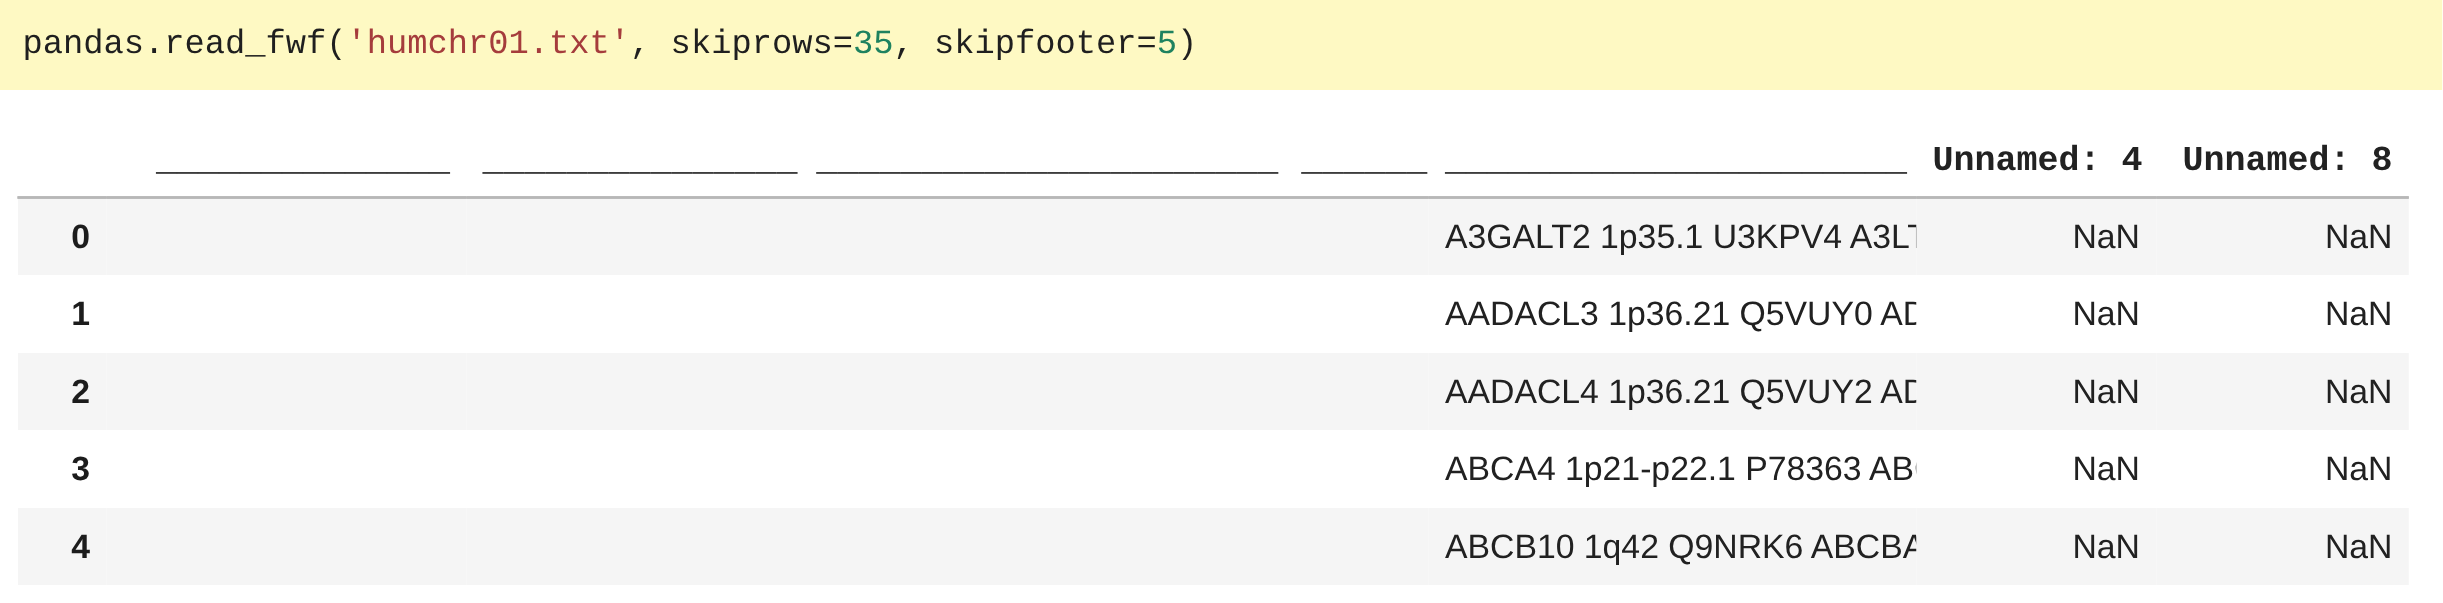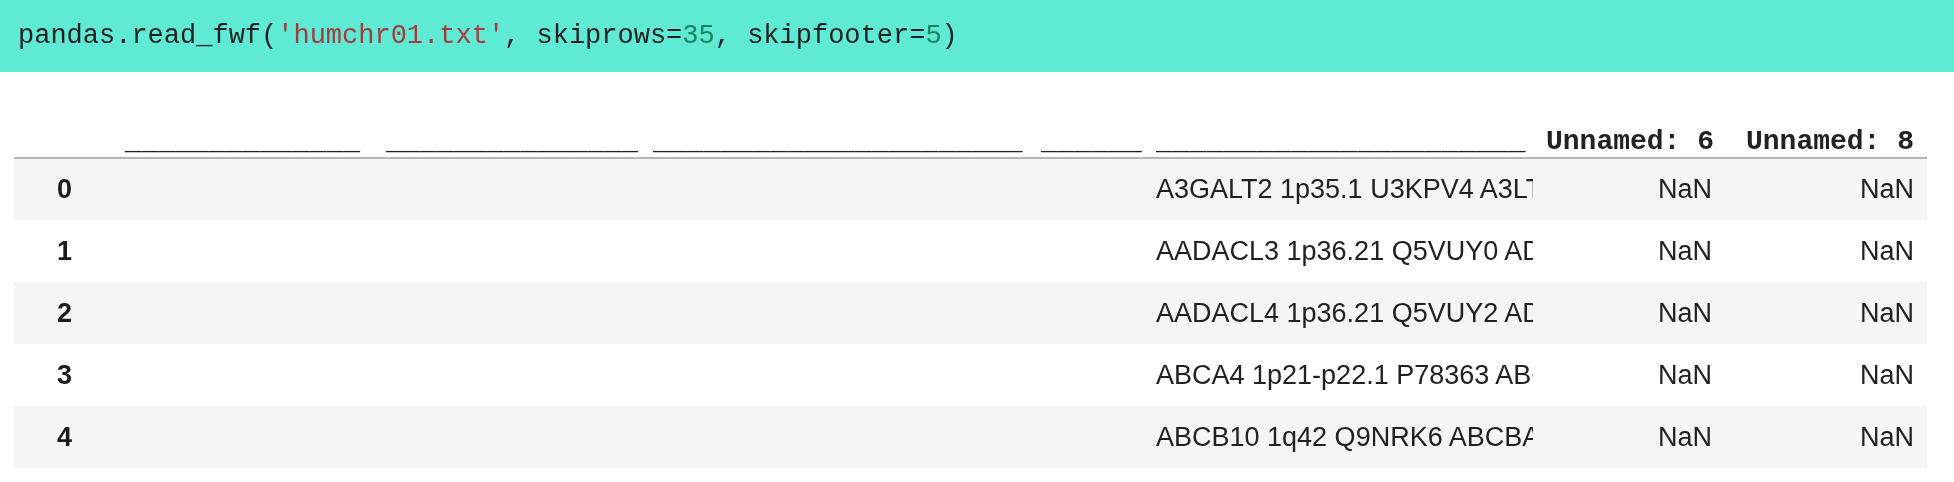--- a/index.html
+++ b/index.html
@@ -30,34 +30,34 @@
     font-size: 27px; color: #212121;
   }
   .dataframe th, .dataframe td {
     border: none; text-align: right;
     padding: 0 13px; overflow: hidden; white-space: nowrap;
   }
   .dataframe thead tr { height: 68px; }
   .dataframe thead th {
     font-family: "Liberation Mono", "DejaVu Sans Mono", monospace;
     font-weight: bold; font-size: 28px; color: #222222;
-    vertical-align: bottom; 
+    vertical-align: bottom; padding-bottom: 12px;
     border-bottom: 2px solid #b7b7b7;
   }
   .dataframe tbody tr { height: 62px; }
   .dataframe tbody tr.stripe-odd { background: #f5f5f5; }
   .dataframe tbody th {
     font-weight: bold; vertical-align: middle; color: #1c1c1c;
   }
   .dataframe tbody td { vertical-align: middle; }
 </style>
 </head>
 <body>
 
-<div class="code-cell" style="background: #5eead4;">
+<div class="code-cell" style="background: #fef9c3;">
   <pre class="code-line"><span class="tok-plain">pandas.read_fwf(</span><span class="tok-str" style="color: rgb(165, 60, 60);">'humchr01.txt'</span><span class="tok-plain">, skiprows=</span><span class="tok-num" style="color: rgb(30, 130, 95);">35</span><span class="tok-plain">, skipfooter=</span><span class="tok-num" style="color: rgb(30, 130, 95);">5</span><span class="tok-plain">)</span></pre>
 </div>
 
 <div class="output-area">
   <table class="dataframe">
     <colgroup>
       <col style="width:71px">
         <col style="width:288px">
         <col style="width:267px">
       <col style="width:388px">
@@ -67,21 +67,21 @@
         <col style="width:202px">
     </colgroup>
     <thead>
       <tr>
         <th></th>
         <th>______________</th>
         <th>_______________</th>
         <th>______________________</th>
         <th>______</th>
         <th>______________________</th>
-        <th>Unnamed: 6</th>
+        <th>Unnamed: 4</th>
         <th>Unnamed: 8</th>
       </tr>
     </thead>
     <tbody>
       <tr class="stripe-odd" style="background: rgb(245, 245, 245);">
         <th>0</th>
         <td></td>
         <td></td>
         <td></td>
         <td></td>

